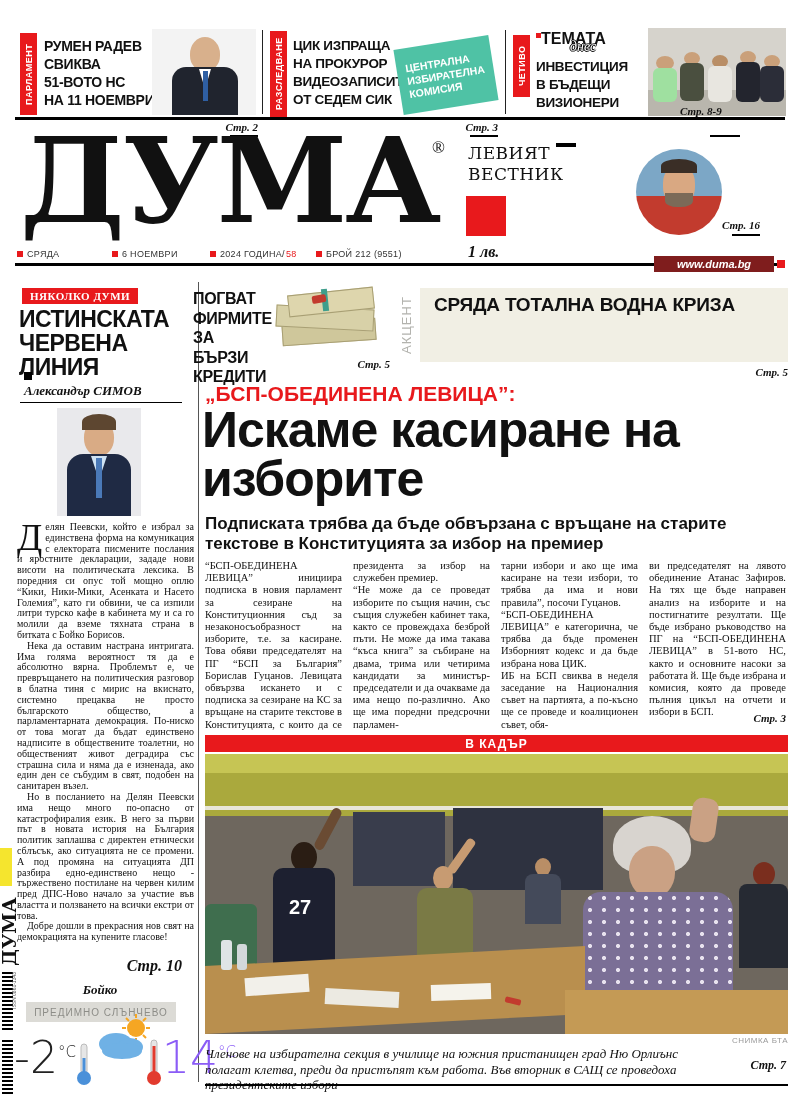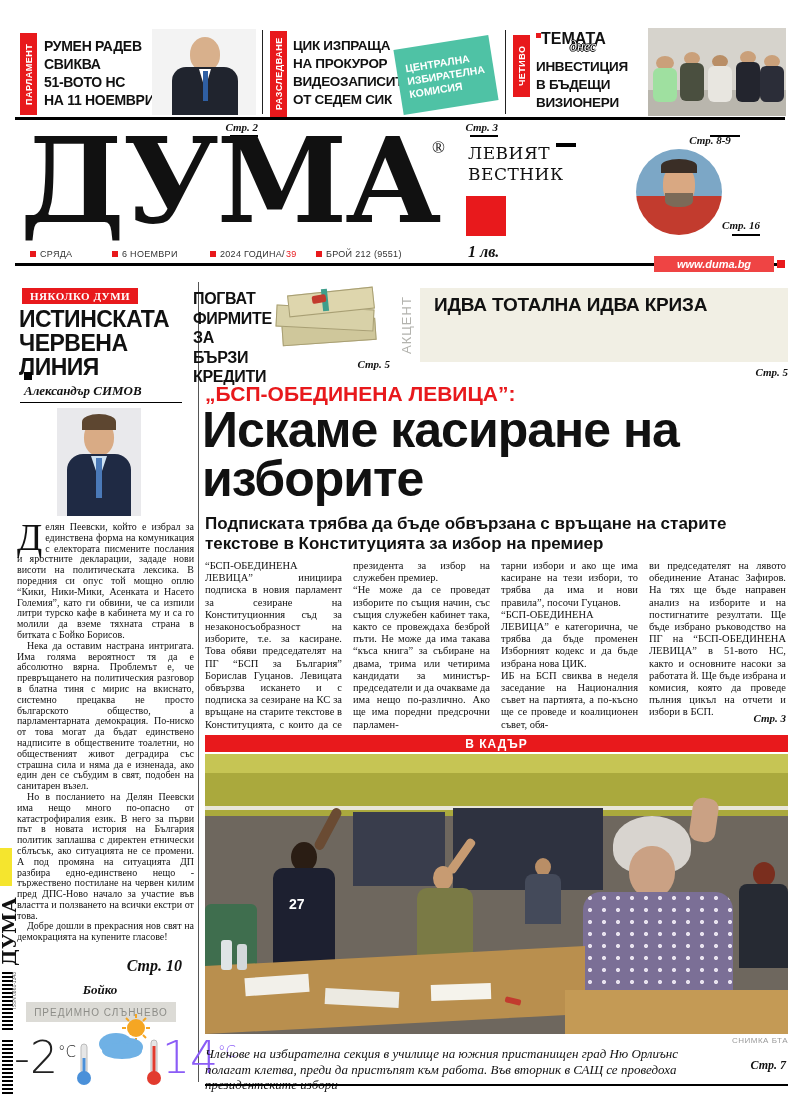--- a/index.html
+++ b/index.html
@@ -79,58 +79,58 @@
     <div class="abs" style="left:88px;top:34px;width:24px;height:40px;border-radius:6px;background:#23252e;"></div>
     <div class="abs" style="left:116px;top:27px;width:16px;height:13px;border-radius:50%;background:#caa07a;"></div>
     <div class="abs" style="left:112px;top:38px;width:24px;height:36px;border-radius:6px;background:#2b2d38;"></div>
   </div>
 
   <div class="abs hline" style="left:15px;top:117px;width:770px;height:3px;"></div>
   <div class="abs pageref" style="left:198px;top:121px;width:60px;text-align:right;">Стр. 2</div>
   <div class="abs refline" style="left:230px;top:135px;width:28px;"></div>
   <div class="abs pageref" style="left:438px;top:121px;width:60px;text-align:right;">Стр. 3</div>
   <div class="abs refline" style="left:470px;top:135px;width:28px;"></div>
-  <div class="abs pageref" style="left:680px;top:134px;width:60px;text-align:center;">Стр. 8-9</div>
+  <div class="abs pageref" style="left:680px;top:105px;width:60px;text-align:left;">Стр. 8-9</div>
   <div class="abs refline" style="left:710px;top:135px;width:30px;"></div>
 
   <div class="abs" style="left:20px;top:122px;font-family:'DejaVu Serif',serif;font-weight:700;font-size:118px;line-height:118px;letter-spacing:-2px;">ДУМА</div>
   <div class="abs" style="left:432px;top:138px;font-size:17px;">®</div>
   <div class="abs pre" style="left:468px;top:143px;font-family:'DejaVu Serif',serif;font-size:17px;line-height:21px;letter-spacing:.5px;">ЛЕВИЯТ
 ВЕСТНИК</div>
   <div class="abs" style="left:466px;top:196px;width:40px;height:40px;background:var(--red);"></div>
 
   <div class="abs" style="left:556px;top:143px;width:20px;height:4px;background:#000;"></div>
   <div class="abs" style="left:636px;top:149px;width:86px;height:86px;border-radius:50%;overflow:hidden;background:linear-gradient(180deg,#7ca7c6 0 55%,#c23b2e 55% 100%);">
     <div class="abs" style="left:27px;top:16px;width:32px;height:40px;border-radius:45%;background:#d9a882;"></div>
     <div class="abs" style="left:25px;top:10px;width:36px;height:14px;border-radius:50% 50% 0 0;background:#3a2e26;"></div>
     <div class="abs" style="left:29px;top:44px;width:28px;height:14px;border-radius:0 0 45% 45%;background:#7b6a58;"></div>
   </div>
   <div class="abs pageref" style="left:700px;top:219px;width:60px;text-align:right;">Стр. 16</div>
   <div class="abs refline" style="left:732px;top:234px;width:28px;"></div>
 
-  <div class="abs dl-item" style="left:30px;top:249px;">
+  <div class="abs dl-item" style="left:17px;top:249px;">
       <span class="dl-sq"></span>
       <span>СРЯДА</span>
     </div>
   <div class="abs dl-item" style="left:112px;top:249px;">
       <span class="dl-sq"></span>
       <span>6 НОЕМВРИ</span>
     </div>
   <div class="abs dl-item" style="left:210px;top:249px;">
       <span class="dl-sq"></span>
       <span>2024 ГОДИНА/</span>
-      <span style="color:var(--red);margin-left:-3px;">39</span>
+      <span style="color:var(--red);margin-left:-3px;">58</span>
     </div>
   <div class="abs dl-item" style="left:316px;top:249px;">
       <span class="dl-sq"></span>
       <span>БРОЙ 212 (9551)</span>
     </div>
   <div class="abs" style="left:468px;top:243px;font-style:italic;font-weight:700;font-size:16px;">1 лв.</div>
   <div class="abs hline" style="left:15px;top:263px;width:770px;height:3px;"></div>
-  <div class="abs" style="left:654px;top:256px;width:120px;height:16px;background:#ef4444;color:#fff;display:flex;align-items:center;justify-content:center;font-family:'Liberation Sans',sans-serif;font-weight:700;font-style:italic;font-size:11px;">www.duma.bg</div>
+  <div class="abs" style="left:654px;top:256px;width:120px;height:16px;background:#7f1d1d;color:#fff;display:flex;align-items:center;justify-content:center;font-family:'Liberation Sans',sans-serif;font-weight:700;font-style:italic;font-size:11px;">www.duma.bg</div>
   <div class="abs" style="left:777px;top:260px;width:8px;height:8px;background:var(--red);"></div>
 
   <div class="abs" style="left:198px;top:282px;width:1px;height:800px;background:#555;"></div>
 
   <div class="abs" style="left:22px;top:288px;background:var(--red);color:#fff;font-weight:700;font-size:11px;padding:2px 8px;letter-spacing:.5px;">НЯКОЛКО ДУМИ</div>
   <div class="abs cond pre" style="left:19px;top:307px;width:178px;font-size:23px;line-height:24px;letter-spacing:-0.5px;">ИСТИНСКАТА
 ЧЕРВЕНА ЛИНИЯ</div>
   <div class="abs" style="left:24px;top:372px;width:8px;height:8px;background:#000;"></div>
   <div class="abs" style="left:24px;top:383px;font-style:italic;font-weight:700;font-size:13px;">Александър СИМОВ</div>
   <div class="abs" style="left:20px;top:402px;width:162px;height:1px;background:#000;"></div>
@@ -195,21 +195,21 @@
     <div class="abs" style="left:14px;top:34px;width:92px;height:20px;background:#cfc79b;border:1px solid #a89f74;transform:rotate(-4deg);"></div>
     <div class="abs" style="left:8px;top:20px;width:96px;height:20px;background:#d8d1a8;border:1px solid #a89f74;transform:rotate(3deg);"></div>
     <div class="abs" style="left:20px;top:4px;width:84px;height:20px;background:#ded6ad;border:1px solid #a89f74;transform:rotate(-6deg);"></div>
     <div class="abs" style="left:54px;top:2px;width:6px;height:22px;background:#3f9e8c;transform:rotate(-6deg);"></div>
     <div class="abs" style="left:44px;top:8px;width:14px;height:8px;background:#c23b2e;border-radius:2px;transform:rotate(-10deg);"></div>
   </div>
   <div class="abs pageref" style="left:330px;top:358px;width:60px;text-align:right;">Стр. 5</div>
 
   <div class="abs vgray" style="left:396px;top:290px;width:20px;height:70px;">АКЦЕНТ</div>
   <div class="abs" style="left:420px;top:288px;width:368px;height:74px;background:var(--cream);">
-    <div class="cond" style="padding:6px 0 0 14px;font-size:19px;letter-spacing:-0.2px;">ИДВА ТОТАЛНА ИДВА КРИЗА</div>
+    <div class="cond" style="padding:6px 0 0 14px;font-size:19px;letter-spacing:-0.2px;">СРЯДА ТОТАЛНА ВОДНА КРИЗА</div>
   </div>
   <div class="abs pageref" style="left:728px;top:366px;width:60px;text-align:right;">Стр. 5</div>
 
   <div class="abs cond" style="left:205px;top:382px;font-size:21px;color:var(--red);letter-spacing:0;">„БСП-ОБЕДИНЕНА ЛЕВИЦА”:</div>
   <div class="abs cond" style="left:202px;top:406px;width:620px;font-size:50px;line-height:49px;letter-spacing:-1px;">Искаме касиране на изборите</div>
   <div class="abs cond" style="left:205px;top:514px;width:580px;font-size:17px;line-height:20px;letter-spacing:0;">Подписката трябва да бъде обвързана с връщане на старите текстове в Конституцията за избор на премиер</div>
 
   <div class="abs leadcol" style="left:205px;top:560px;width:137px;height:172px;">“БСП-ОБЕДИНЕНА ЛЕВИЦА” инициира подписка в новия парламент за сезиране на Конституционния съд за незаконосъобразност на изборите, т.е. за касиране. Това обяви председателят на ПГ “БСП за България” Борислав Гуцанов. Левицата обвързва искането и с подписка за сезиране на КС за връщане на старите текстове в Конституцията, с които да се върнат правомощията на</div>
   <div class="abs leadcol" style="left:501px;top:560px;width:137px;height:172px;">тарни избори и ако ще има касиране на тези избори, то трябва да има и нови правила”, посочи Гуцанов.
 “БСП-ОБЕДИНЕНА ЛЕВИЦА” е категорична, че трябва да бъде променен Изборният кодекс и да бъде избрана нова ЦИК.
@@ -224,21 +224,21 @@
   <div class="abs" style="left:205px;top:754px;width:583px;height:280px;background:#6e675e;overflow:hidden;">
     <div class="abs" style="left:0;top:0;width:583px;height:62px;background:linear-gradient(180deg,#c6c554 0 30%,#aaa93d 30% 100%);"></div>
     <div class="abs" style="left:0;top:52px;width:583px;height:4px;background:#e8e6d8;"></div>
     <div class="abs" style="left:148px;top:58px;width:92px;height:74px;background:#393d4c;"></div>
     <div class="abs" style="left:248px;top:54px;width:150px;height:82px;background:#2e3240;"></div>
     <div class="abs" style="left:0;top:150px;width:52px;height:96px;background:#3f6e4e;border-radius:6px 6px 0 0;"></div>
 
     <div class="abs" style="left:86px;top:88px;width:26px;height:30px;border-radius:50%;background:#2a1d14;"></div>
     <div class="abs" style="left:118px;top:52px;width:10px;height:46px;background:#6a4b33;transform:rotate(28deg);border-radius:5px;"></div>
     <div class="abs" style="left:68px;top:114px;width:62px;height:106px;border-radius:10px 10px 0 0;background:#1d2030;"></div>
-    <div class="abs" style="left:84px;top:142px;color:#fff;font-family:'Liberation Sans',sans-serif;font-weight:700;font-size:14px;">27</div>
+    <div class="abs" style="left:84px;top:142px;color:#fff;font-family:'Liberation Sans',sans-serif;font-weight:700;font-size:20px;">27</div>
 
     <div class="abs" style="left:228px;top:112px;width:20px;height:24px;border-radius:50%;background:#c79b72;"></div>
     <div class="abs" style="left:252px;top:82px;width:9px;height:40px;background:#c79b72;transform:rotate(35deg);border-radius:4px;"></div>
     <div class="abs" style="left:212px;top:134px;width:56px;height:78px;border-radius:10px 10px 0 0;background:#7a7a45;"></div>
 
     <div class="abs" style="left:330px;top:104px;width:16px;height:18px;border-radius:50%;background:#b98e66;"></div>
     <div class="abs" style="left:320px;top:120px;width:36px;height:50px;border-radius:8px 8px 0 0;background:#444a5a;"></div>
 
     <div class="abs" style="left:408px;top:62px;width:78px;height:58px;border-radius:50% 50% 40% 40%;background:#d8d4cf;"></div>
     <div class="abs" style="left:424px;top:92px;width:46px;height:52px;border-radius:48%;background:#caa184;"></div>

